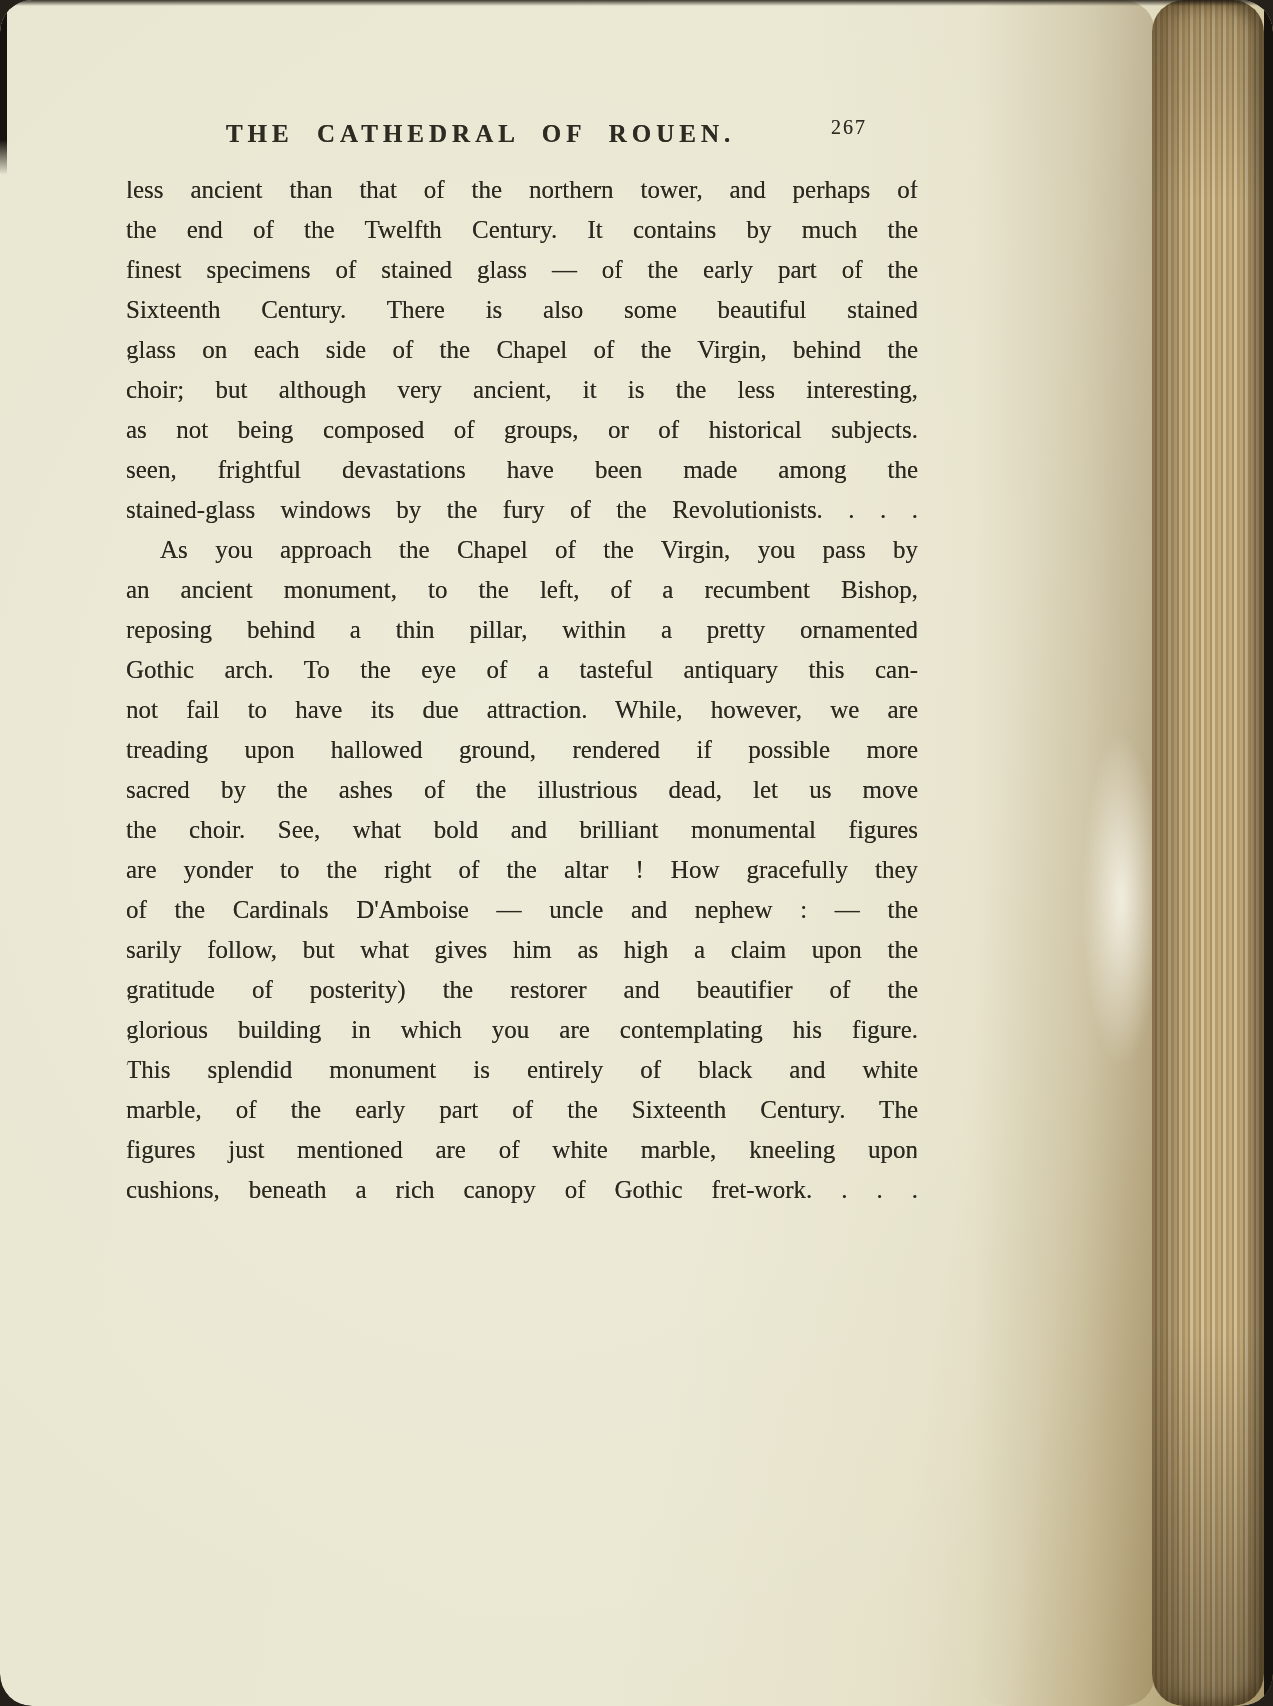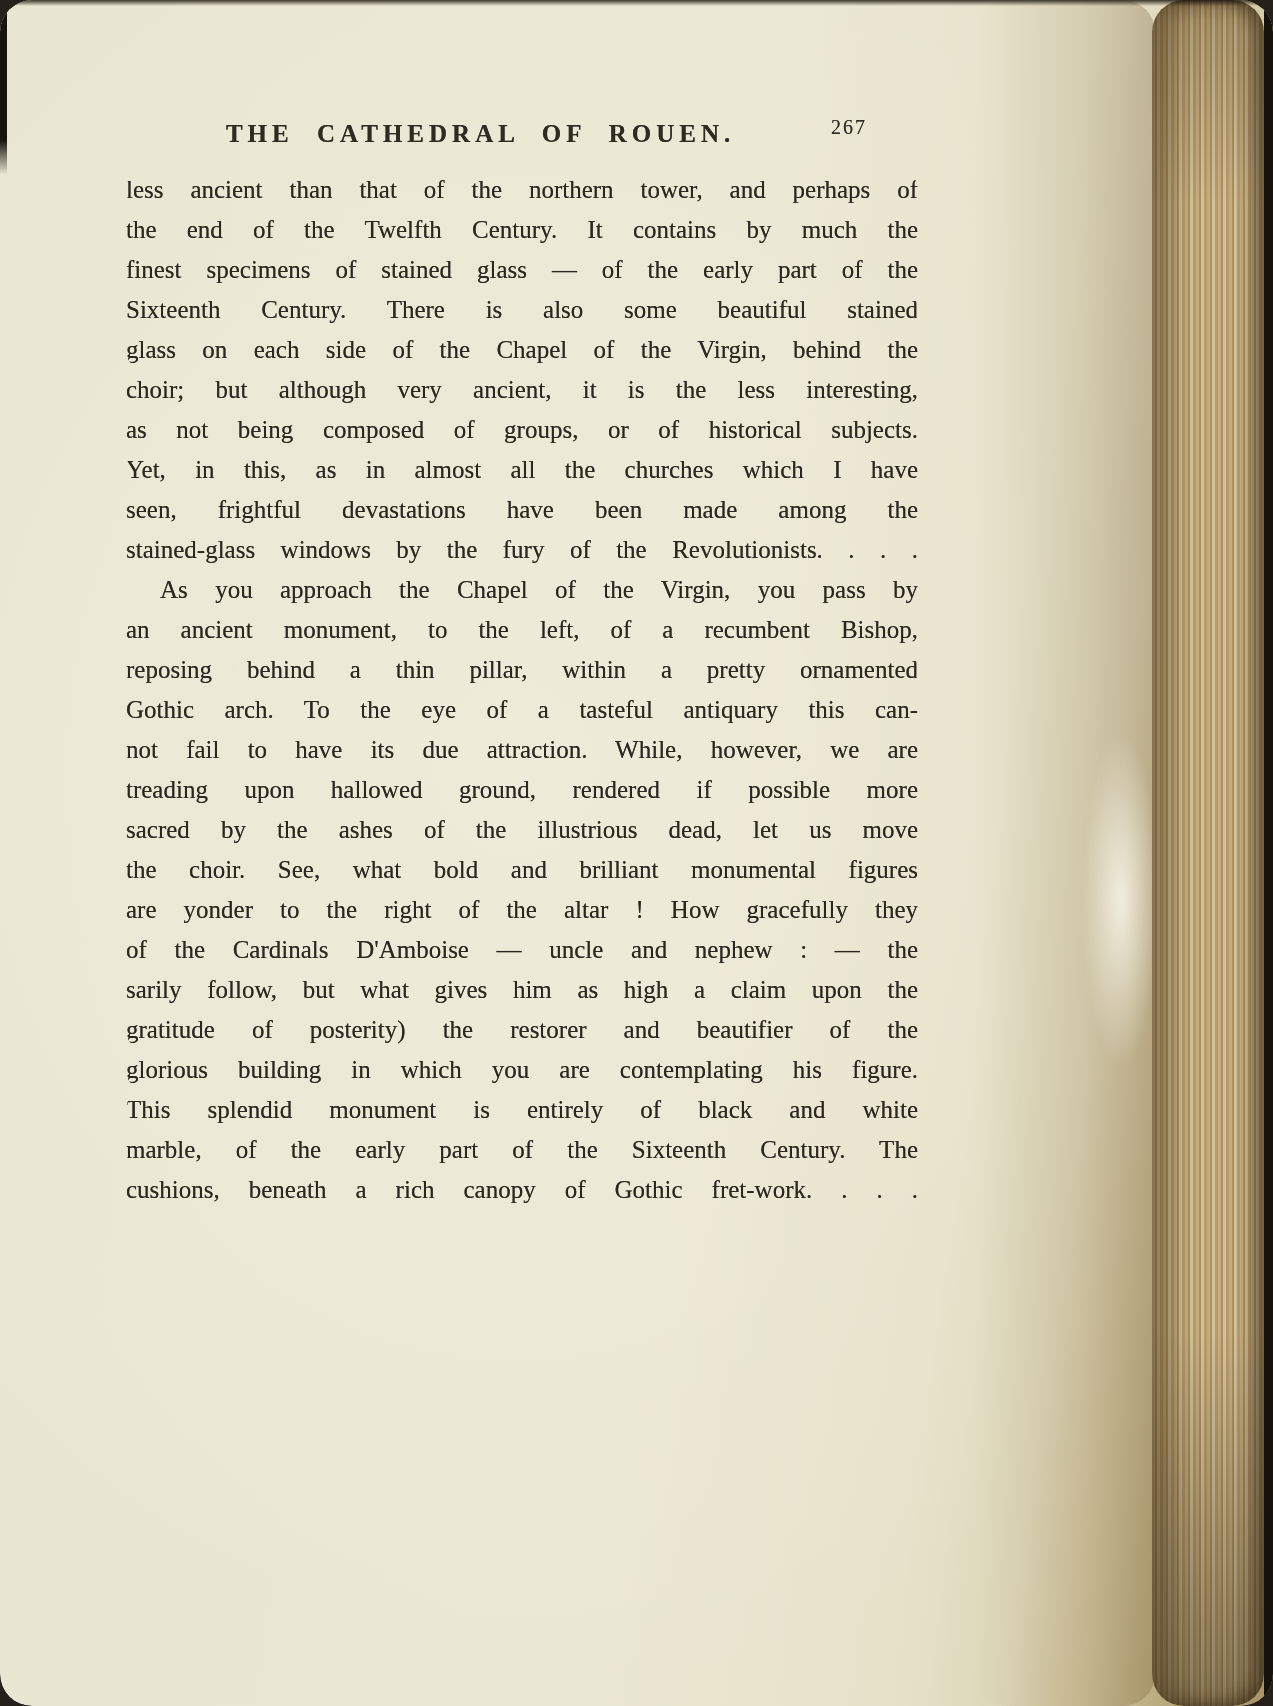--- a/index.html
+++ b/index.html
@@ -120,40 +120,40 @@
 
   <div class="text">
     <div class="para">
         <div class="line">less ancient than that of the northern tower, and perhaps of</div>
         <div class="line">the end of the Twelfth Century.  It contains by much the</div>
         <div class="line">finest specimens of stained glass — of the early part of the</div>
         <div class="line">Sixteenth Century.  There is also some beautiful stained</div>
         <div class="line">glass on each side of the Chapel of the Virgin, behind the</div>
         <div class="line">choir; but although very ancient, it is the less interesting,</div>
         <div class="line">as not being composed of groups, or of historical subjects.</div>
-        <div class="line">Yet, in this, as in almost all the churches which I have</div>
         <div class="line">seen, frightful devastations have been made among the</div>
         <div class="line">stained-glass windows by the fury of the Revolutionists. . . .</div>
       </div>
     <div class="para indent-first">
         <div class="line">As you approach the Chapel of the Virgin, you pass by</div>
         <div class="line">an ancient monument, to the left, of a recumbent Bishop,</div>
         <div class="line">reposing behind a thin pillar, within a pretty ornamented</div>
         <div class="line">Gothic arch.  To the eye of a tasteful antiquary this can-</div>
         <div class="line">not fail to have its due attraction.  While, however, we are</div>
         <div class="line">treading upon hallowed ground, rendered if possible more</div>
         <div class="line">sacred by the ashes of the illustrious dead, let us move</div>
         <div class="line">the choir.  See, what bold and brilliant monumental figures</div>
         <div class="line">are yonder to the right of the altar !  How gracefully they</div>
         <div class="line">of the Cardinals D'Amboise — uncle and nephew : — the</div>
         <div class="line">sarily follow, but what gives him as high a claim upon the</div>
         <div class="line">gratitude of posterity) the restorer and beautifier of the</div>
         <div class="line">glorious building in which you are contemplating his figure.</div>
         <div class="line">This splendid monument is entirely of black and white</div>
         <div class="line">marble, of the early part of the Sixteenth Century.  The</div>
+        <div class="line">figures just mentioned are of white marble, kneeling upon</div>
         <div class="line">cushions, beneath a rich canopy of Gothic fret-work. . . .</div>
       </div>
   </div>
 
   <div class="edge-shadow"></div>
   <div class="edge-highlight"></div>
   <div class="page-edges"></div>
   <div class="black-edge"></div>
   <div class="top-edge"></div>
   <div class="left-mark"></div>

